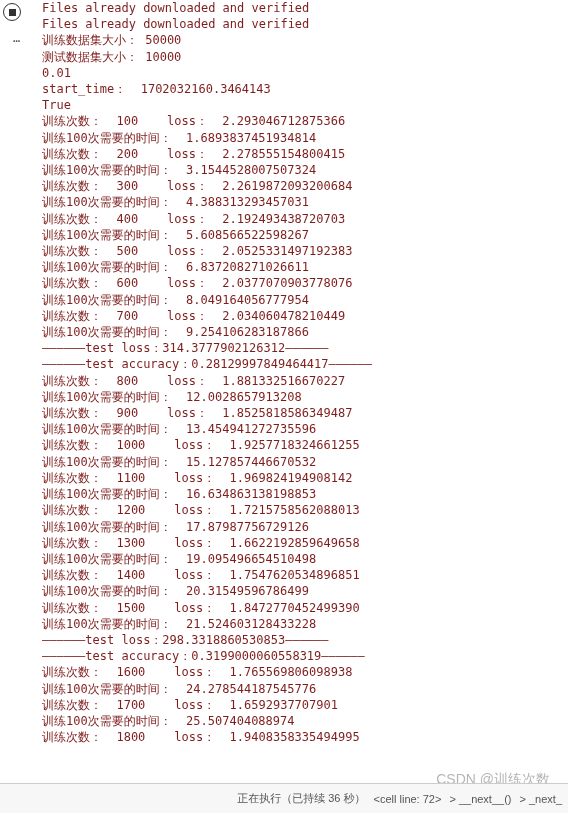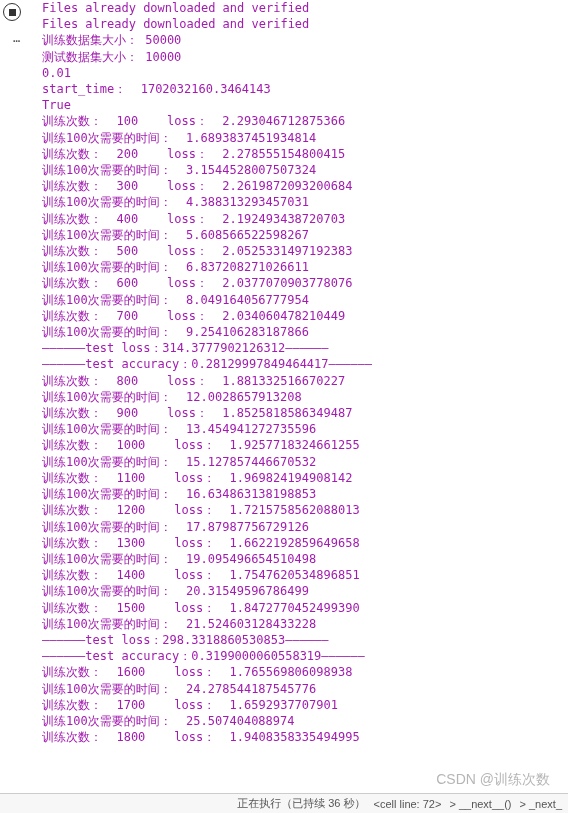--- a/index.html
+++ b/index.html
@@ -1,23 +1,23 @@
 <!DOCTYPE html>
 <html><head>
   <meta charset="utf-8">
   <style>
     * { margin:0; padding:0; box-sizing:border-box; }
     body { width:568px; height:813px; background:#fff; font-family:"Microsoft YaHei",SimSun,monospace; font-size:12px; color:#000; position:relative; overflow:hidden; }
     .gutter { position:absolute; left:3px; top:0; width:28px; }
     .icon-stop { width:18px; height:18px; border:1.5px solid #333; border-radius:50%; display:flex; align-items:center; justify-content:center; margin-top:3px; }
     .icon-stop div { width:7px; height:7px; background:#333; }
     .icon-more { margin-top:10px; font-size:12px; color:#555; letter-spacing:1px; text-align:center; }
-    .output { position:absolute; left:42px; top:0; width:517px; height:790px; overflow:hidden; font-family:SimSun,monospace; font-size:12px; line-height:16.2px; color:#a21caf; word-wrap:break-word; }
+    .output { position:absolute; left:42px; top:0; width:517px; height:790px; overflow:hidden; font-family:SimSun,monospace; font-size:12px; line-height:16.2px; color:#7f1d1d; word-wrap:break-word; }
     .wm { position:absolute; right:18px; bottom:24px; color:rgba(120,120,120,0.55); font-size:14px; font-family:"Microsoft YaHei",sans-serif; }
-    .statusbar { position:absolute; left:0; bottom:0; width:568px; height:20px; border-top:1px solid #ccc; display:flex; align-items:center; justify-content:flex-end; font-size:11px; color:#555; padding:0 6px; font-family:"Microsoft YaHei",sans-serif; background:#f7f7f7; }
+    .statusbar { position:absolute; left:0; bottom:0; width:568px; height:30px; border-top:1px solid #ccc; display:flex; align-items:center; justify-content:flex-end; font-size:11px; color:#555; padding:0 6px; font-family:"Microsoft YaHei",sans-serif; background:#f7f7f7; }
     .statusbar .seg { margin-left:8px; white-space:nowrap; }
   </style>
 </head>
 <body>
 
 <div class="gutter">
   <div class="icon-stop">
       <div></div>
     </div>
   <div class="icon-more">…</div>

